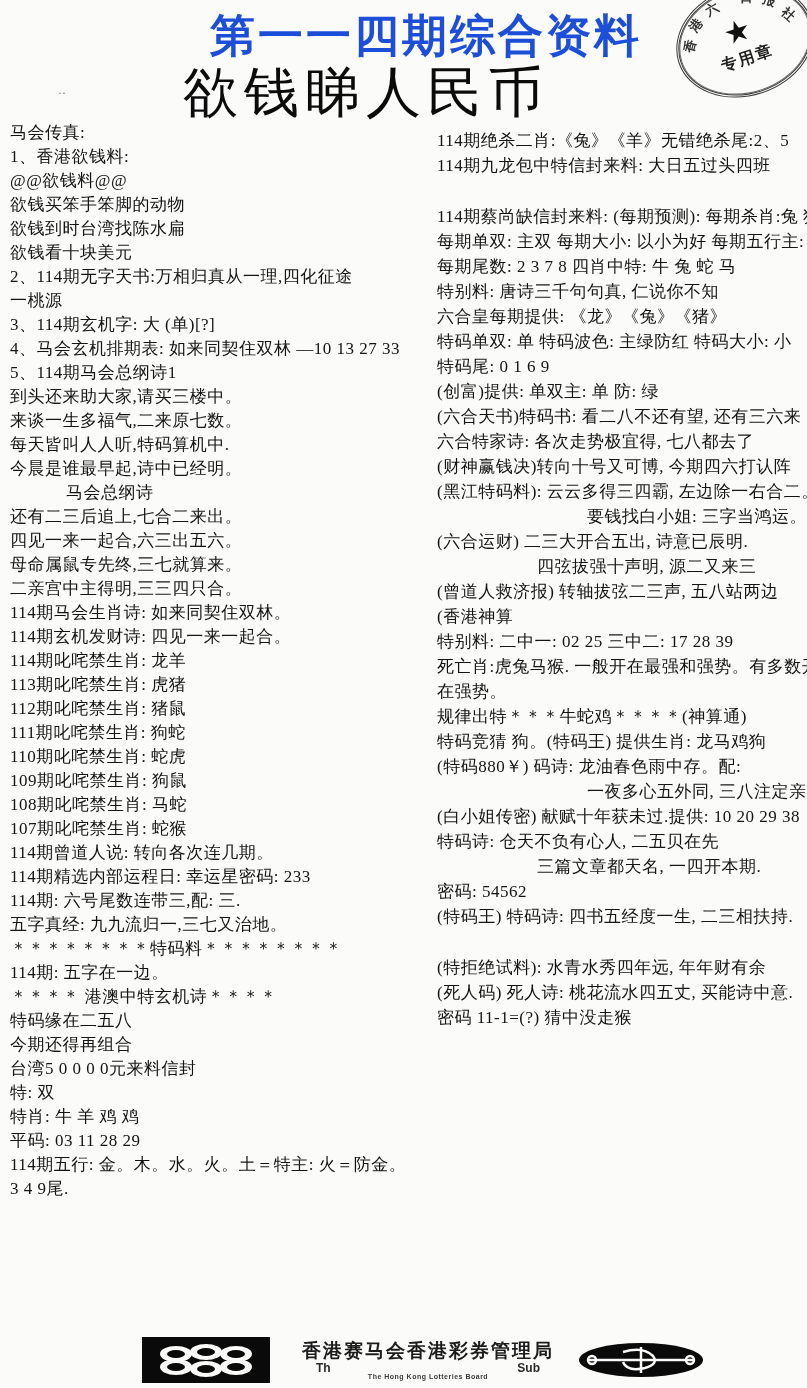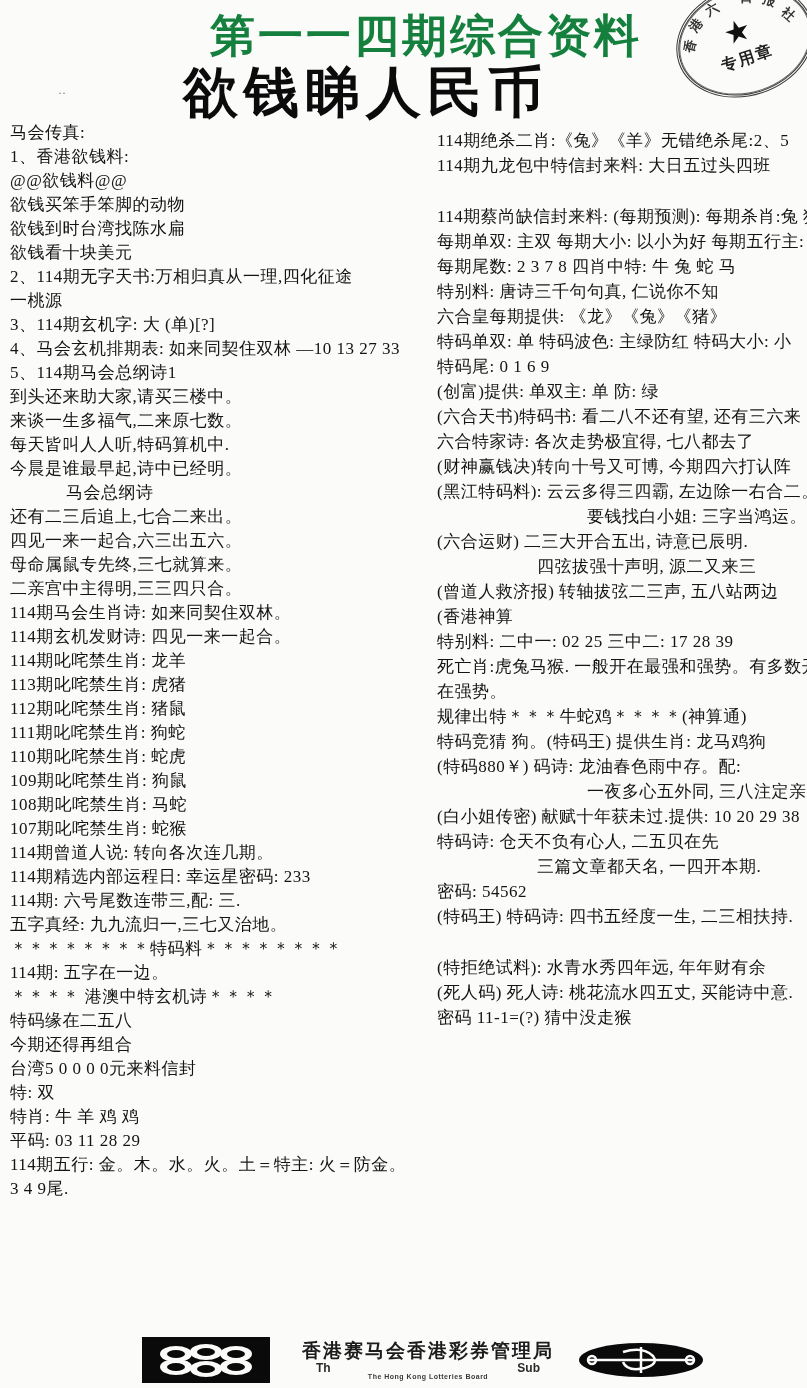--- a/index.html
+++ b/index.html
@@ -7,27 +7,27 @@
     width:807px;height:1388px;position:relative;
     background:#fbfbfa;color:#141414;
     font-family:"Liberation Serif","DejaVu Serif",serif;
     overflow:hidden;
   }
   .scan-sheet{position:absolute;inset:0;}
   
   .hdr-title1{
     position:absolute;top:6px;left:210px;width:500px;
     font-family:"Liberation Sans","DejaVu Sans",sans-serif;
-    font-weight:bold;font-size:45px;letter-spacing:3px;color:#15803d;
+    font-weight:bold;font-size:45px;letter-spacing:3px;color:#1d4ed8;
     white-space:nowrap;
   }
   .hdr-title2{
     position:absolute;top:56px;left:183px;
     font-family:"Liberation Sans","DejaVu Sans",sans-serif;
-    font-weight:bold;font-size:55px;letter-spacing:6px;color:#0b0b0b;
+    font-weight:normal;font-size:55px;letter-spacing:6px;color:#0b0b0b;
     white-space:nowrap;
   }
   .hdr-dot{position:absolute;top:86px;left:58px;font-size:12px;color:#777;}
   
   .stamp{position:absolute;top:-14px;right:-8px;width:140px;height:110px;transform:rotate(-18deg);}
   .stamp .ring{
     position:absolute;inset:0;border-radius:50%;
     border:3px double #3a3a3a;
     box-shadow:inset 0 0 0 1px #6a6a6a;
     background:transparent;

